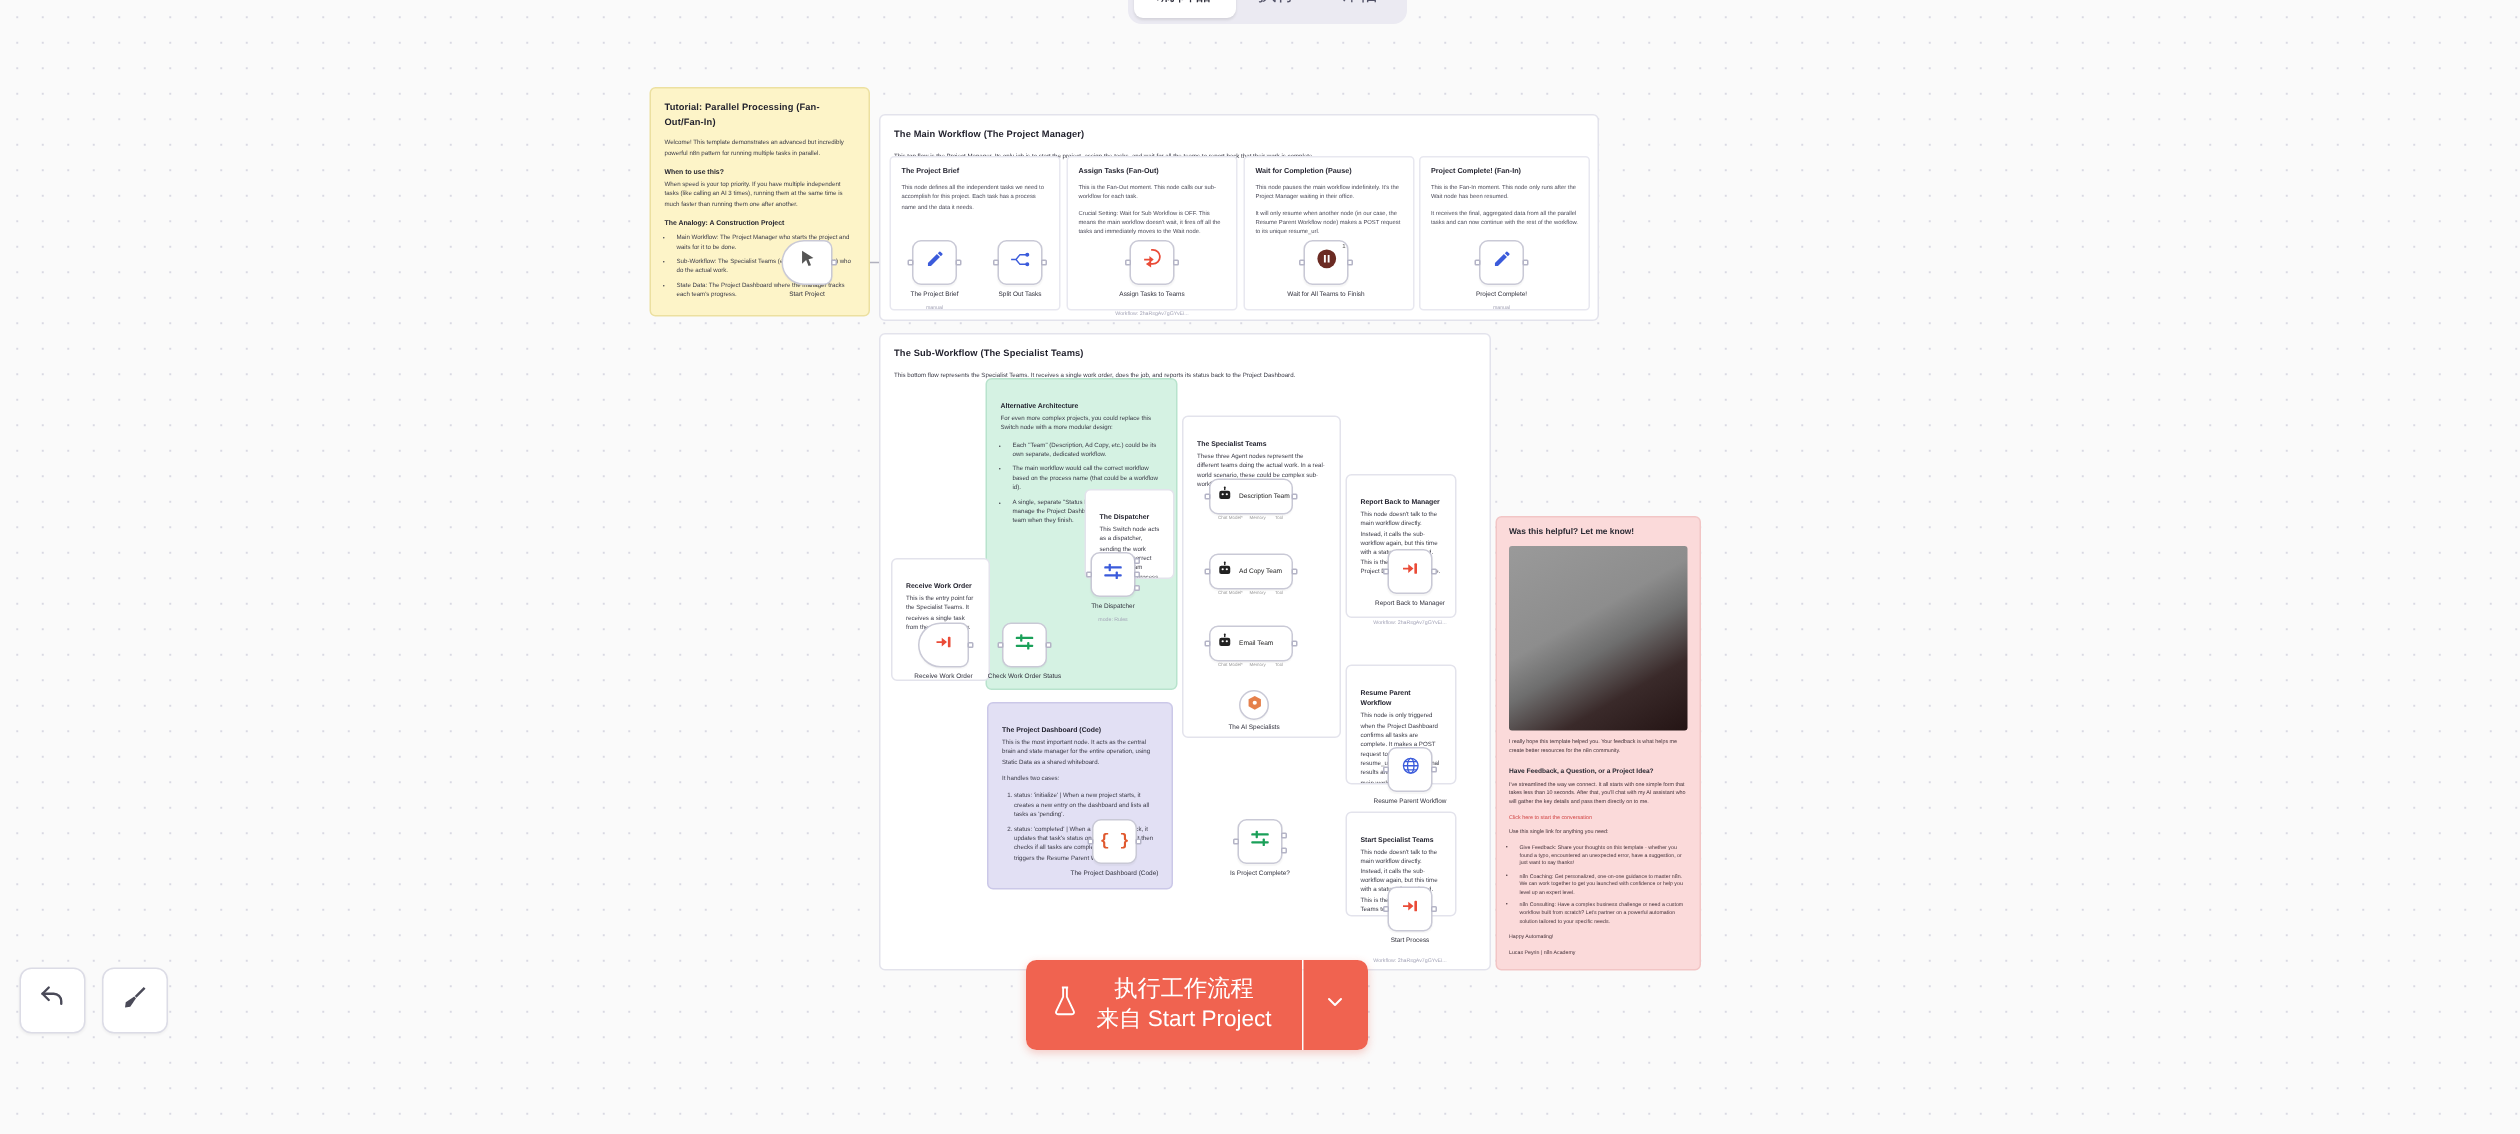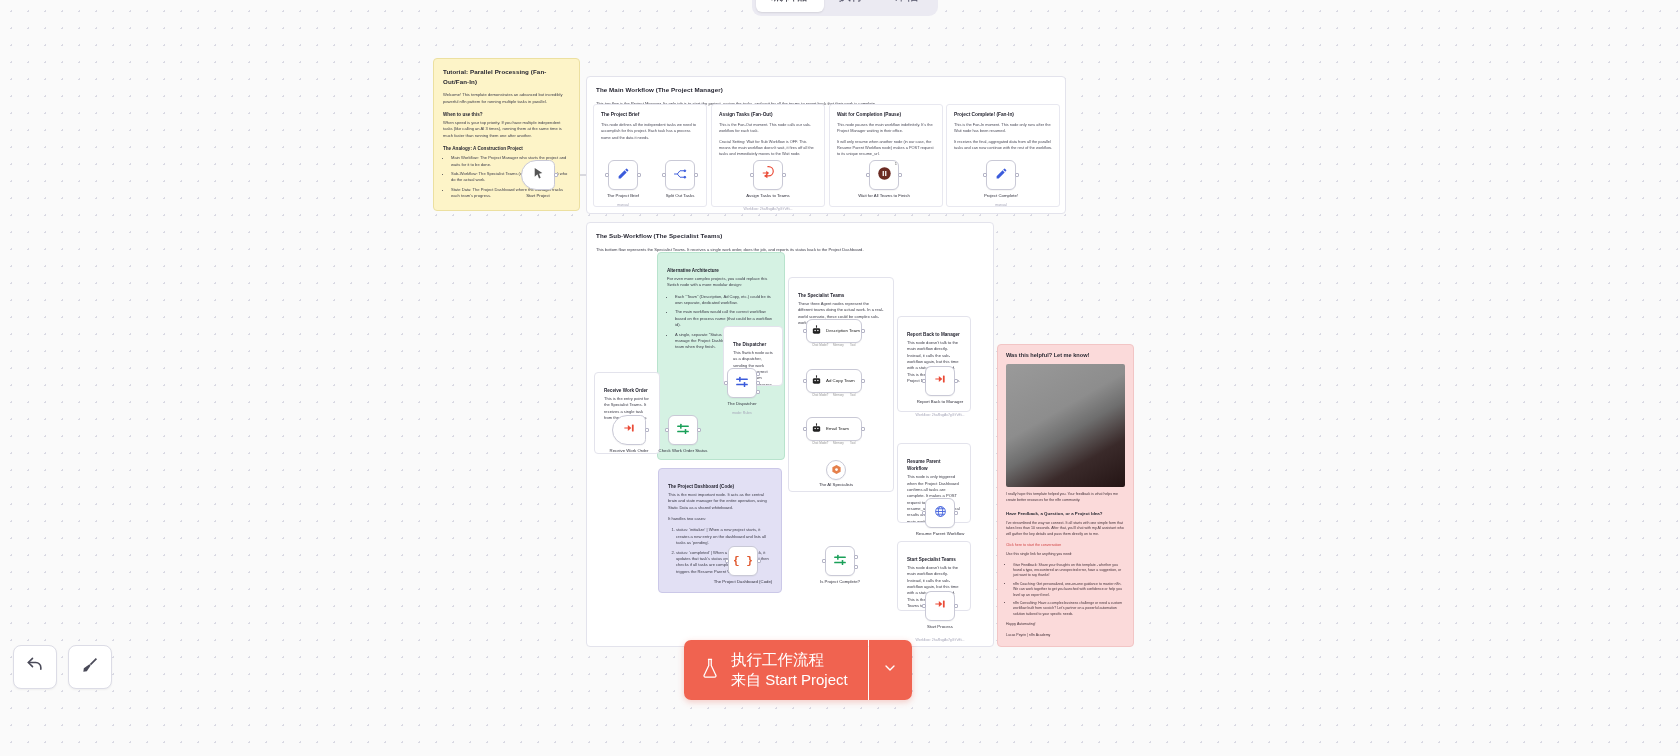--- a/index.html
+++ b/index.html
@@ -113,21 +113,21 @@
   
   #botleft { position:absolute; left:13px; top:645px; display:flex; gap:11px; }
   .ctlbtn {
     width:44px; height:44px; background:#ffffff; border:1px solid #dcdce6;
     border-radius:8px; display:flex; align-items:center; justify-content:center;
     box-shadow:0 1px 2px rgba(0,0,0,.05); cursor:pointer;
   }
   
   #cta {
     position:absolute; left:684px; top:640px; display:flex;
-    border-radius:7px; overflow:hidden; box-shadow:0 2px 6px rgba(230,80,60,.28);
+    border-radius:7px; overflow:hidden; box-shadow:0 2px 6px rgba(230,80,60,.28);text-align:center;
   }
   #cta .main {
     background:#f06350; display:flex; align-items:center; gap:11px;
     padding:10px 20px 10px 16px; cursor:pointer;
   }
   #cta .main .txt { color:#fff; font-size:15.5px; line-height:1.32; }
   #cta .main .txt .l2 { font-size:15px; }
   #cta .divider { width:1px; background:rgba(255,255,255,.45); }
   #cta .drop {
     background:#f06350; width:43px; display:flex; align-items:center; justify-content:center;

